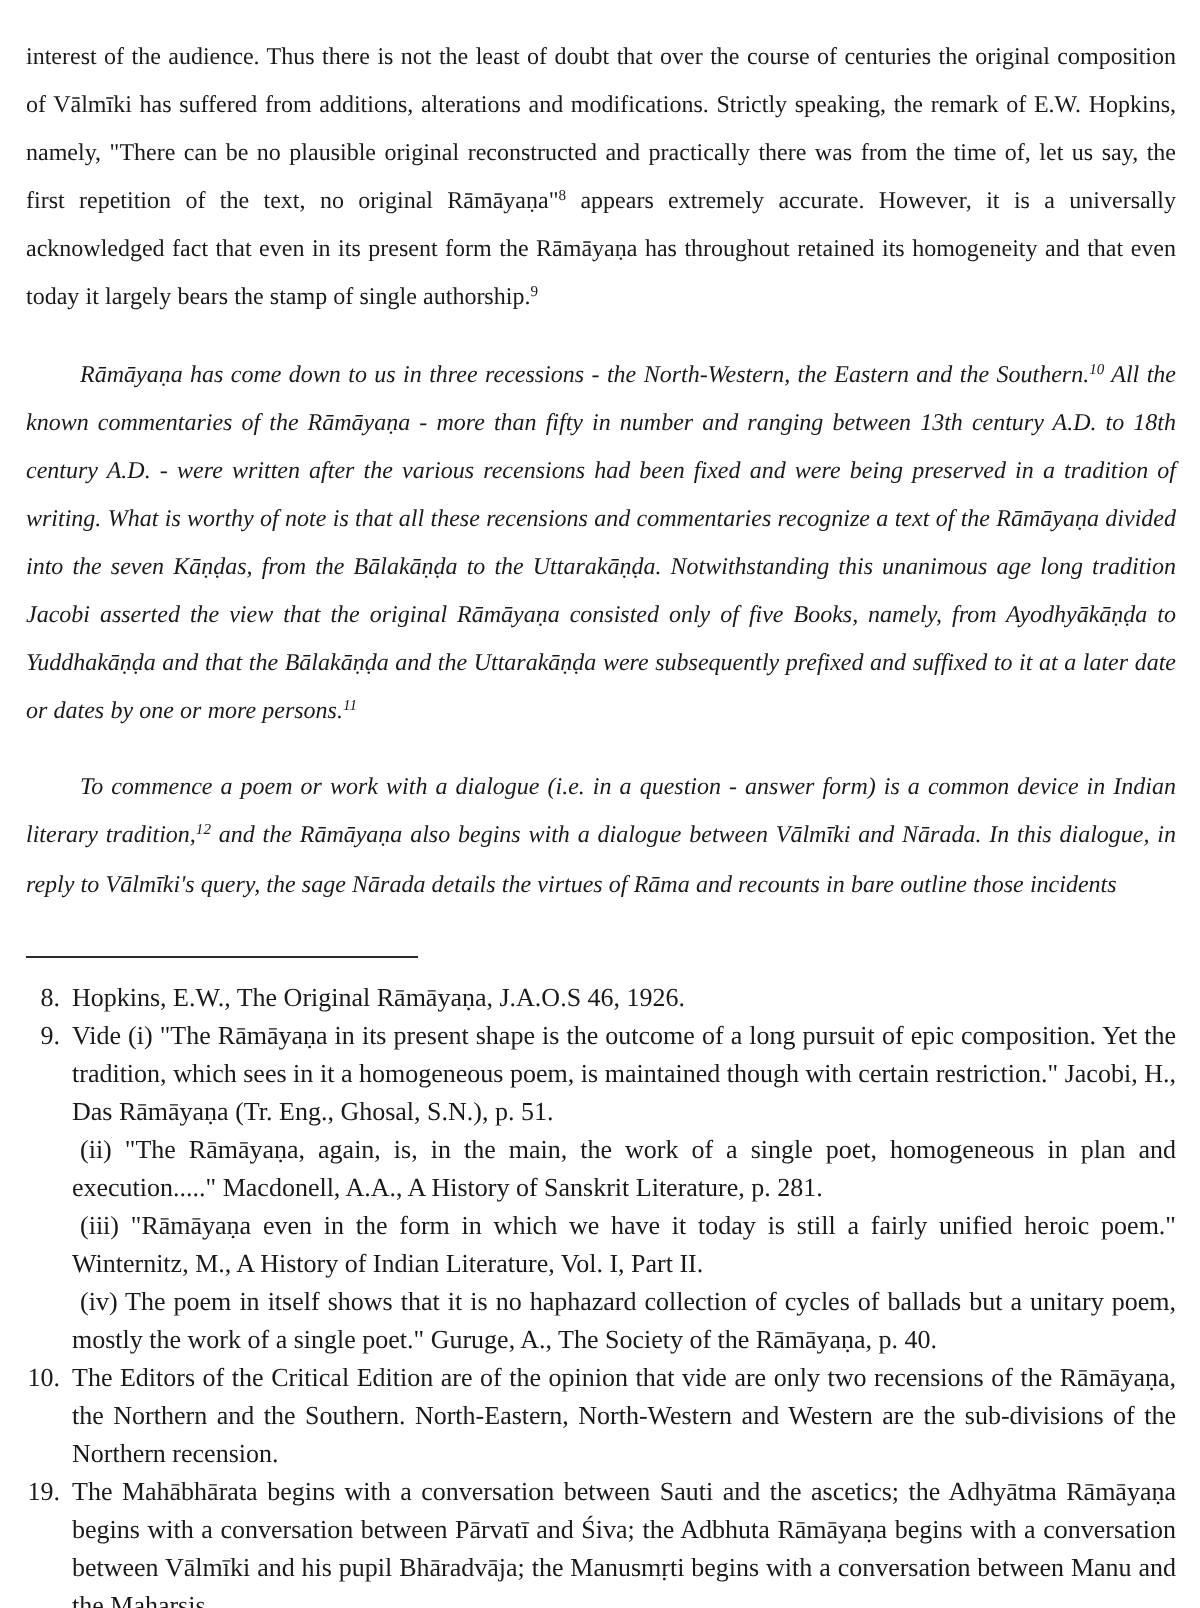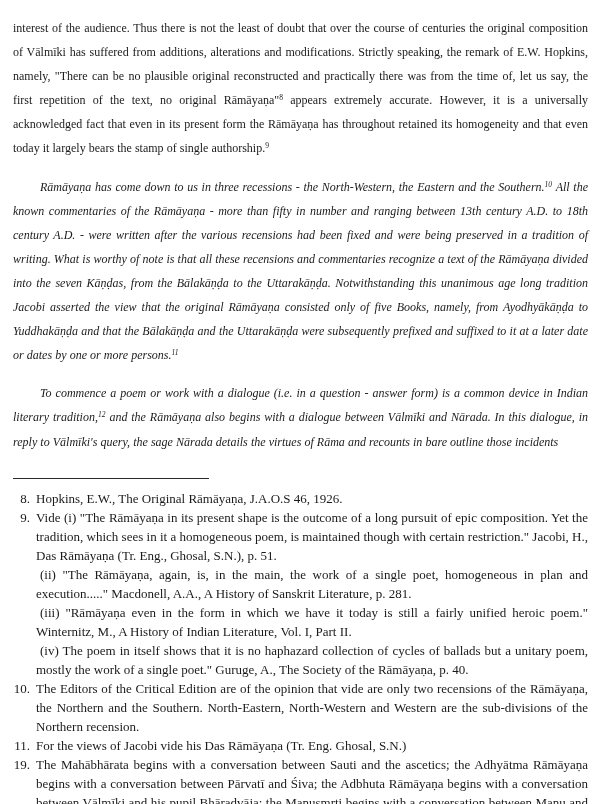--- a/index.html
+++ b/index.html
@@ -115,26 +115,20 @@
           <span class="fn-sub">(iv) The poem in itself shows that it is no haphazard collection of cycles of ballads but a unitary poem, mostly the work of a single poet." Guruge, A., The Society of the Rāmāyaṇa, p. 40.</span>
         </span>
       </div>
       <div class="fn">
         <span class="fn-num">10.</span>
         <span class="fn-body">
           <span class="fn-sub" style="text-indent: 0px;">The Editors of the Critical Edition are of the opinion that vide are only two recensions of the Rāmāyaṇa, the Northern and the Southern. North-Eastern, North-Western and Western are the sub-divisions of the Northern recension.</span>
         </span>
       </div>
       <div class="fn">
-        <span class="fn-num">11.</span>
-        <span class="fn-body">
-          <span class="fn-sub" style="text-indent: 0px;">For the views of Jacobi vide his Das Rāmāyaṇa (Tr. Eng. Ghosal, S.N.)</span>
-        </span>
-      </div>
-      <div class="fn">
         <span class="fn-num">19.</span>
         <span class="fn-body">
           <span class="fn-sub" style="text-indent: 0px;">The Mahābhārata begins with a conversation between Sauti and the ascetics; the Adhyātma Rāmāyaṇa begins with a conversation between Pārvatī and Śiva; the Adbhuta Rāmāyaṇa begins with a conversation between Vālmīki and his pupil Bhāradvāja; the Manusmṛti begins with a conversation between Manu and the Maharṣis.</span>
         </span>
       </div>
     </div>
 
 </div>
 
 </body></html>

